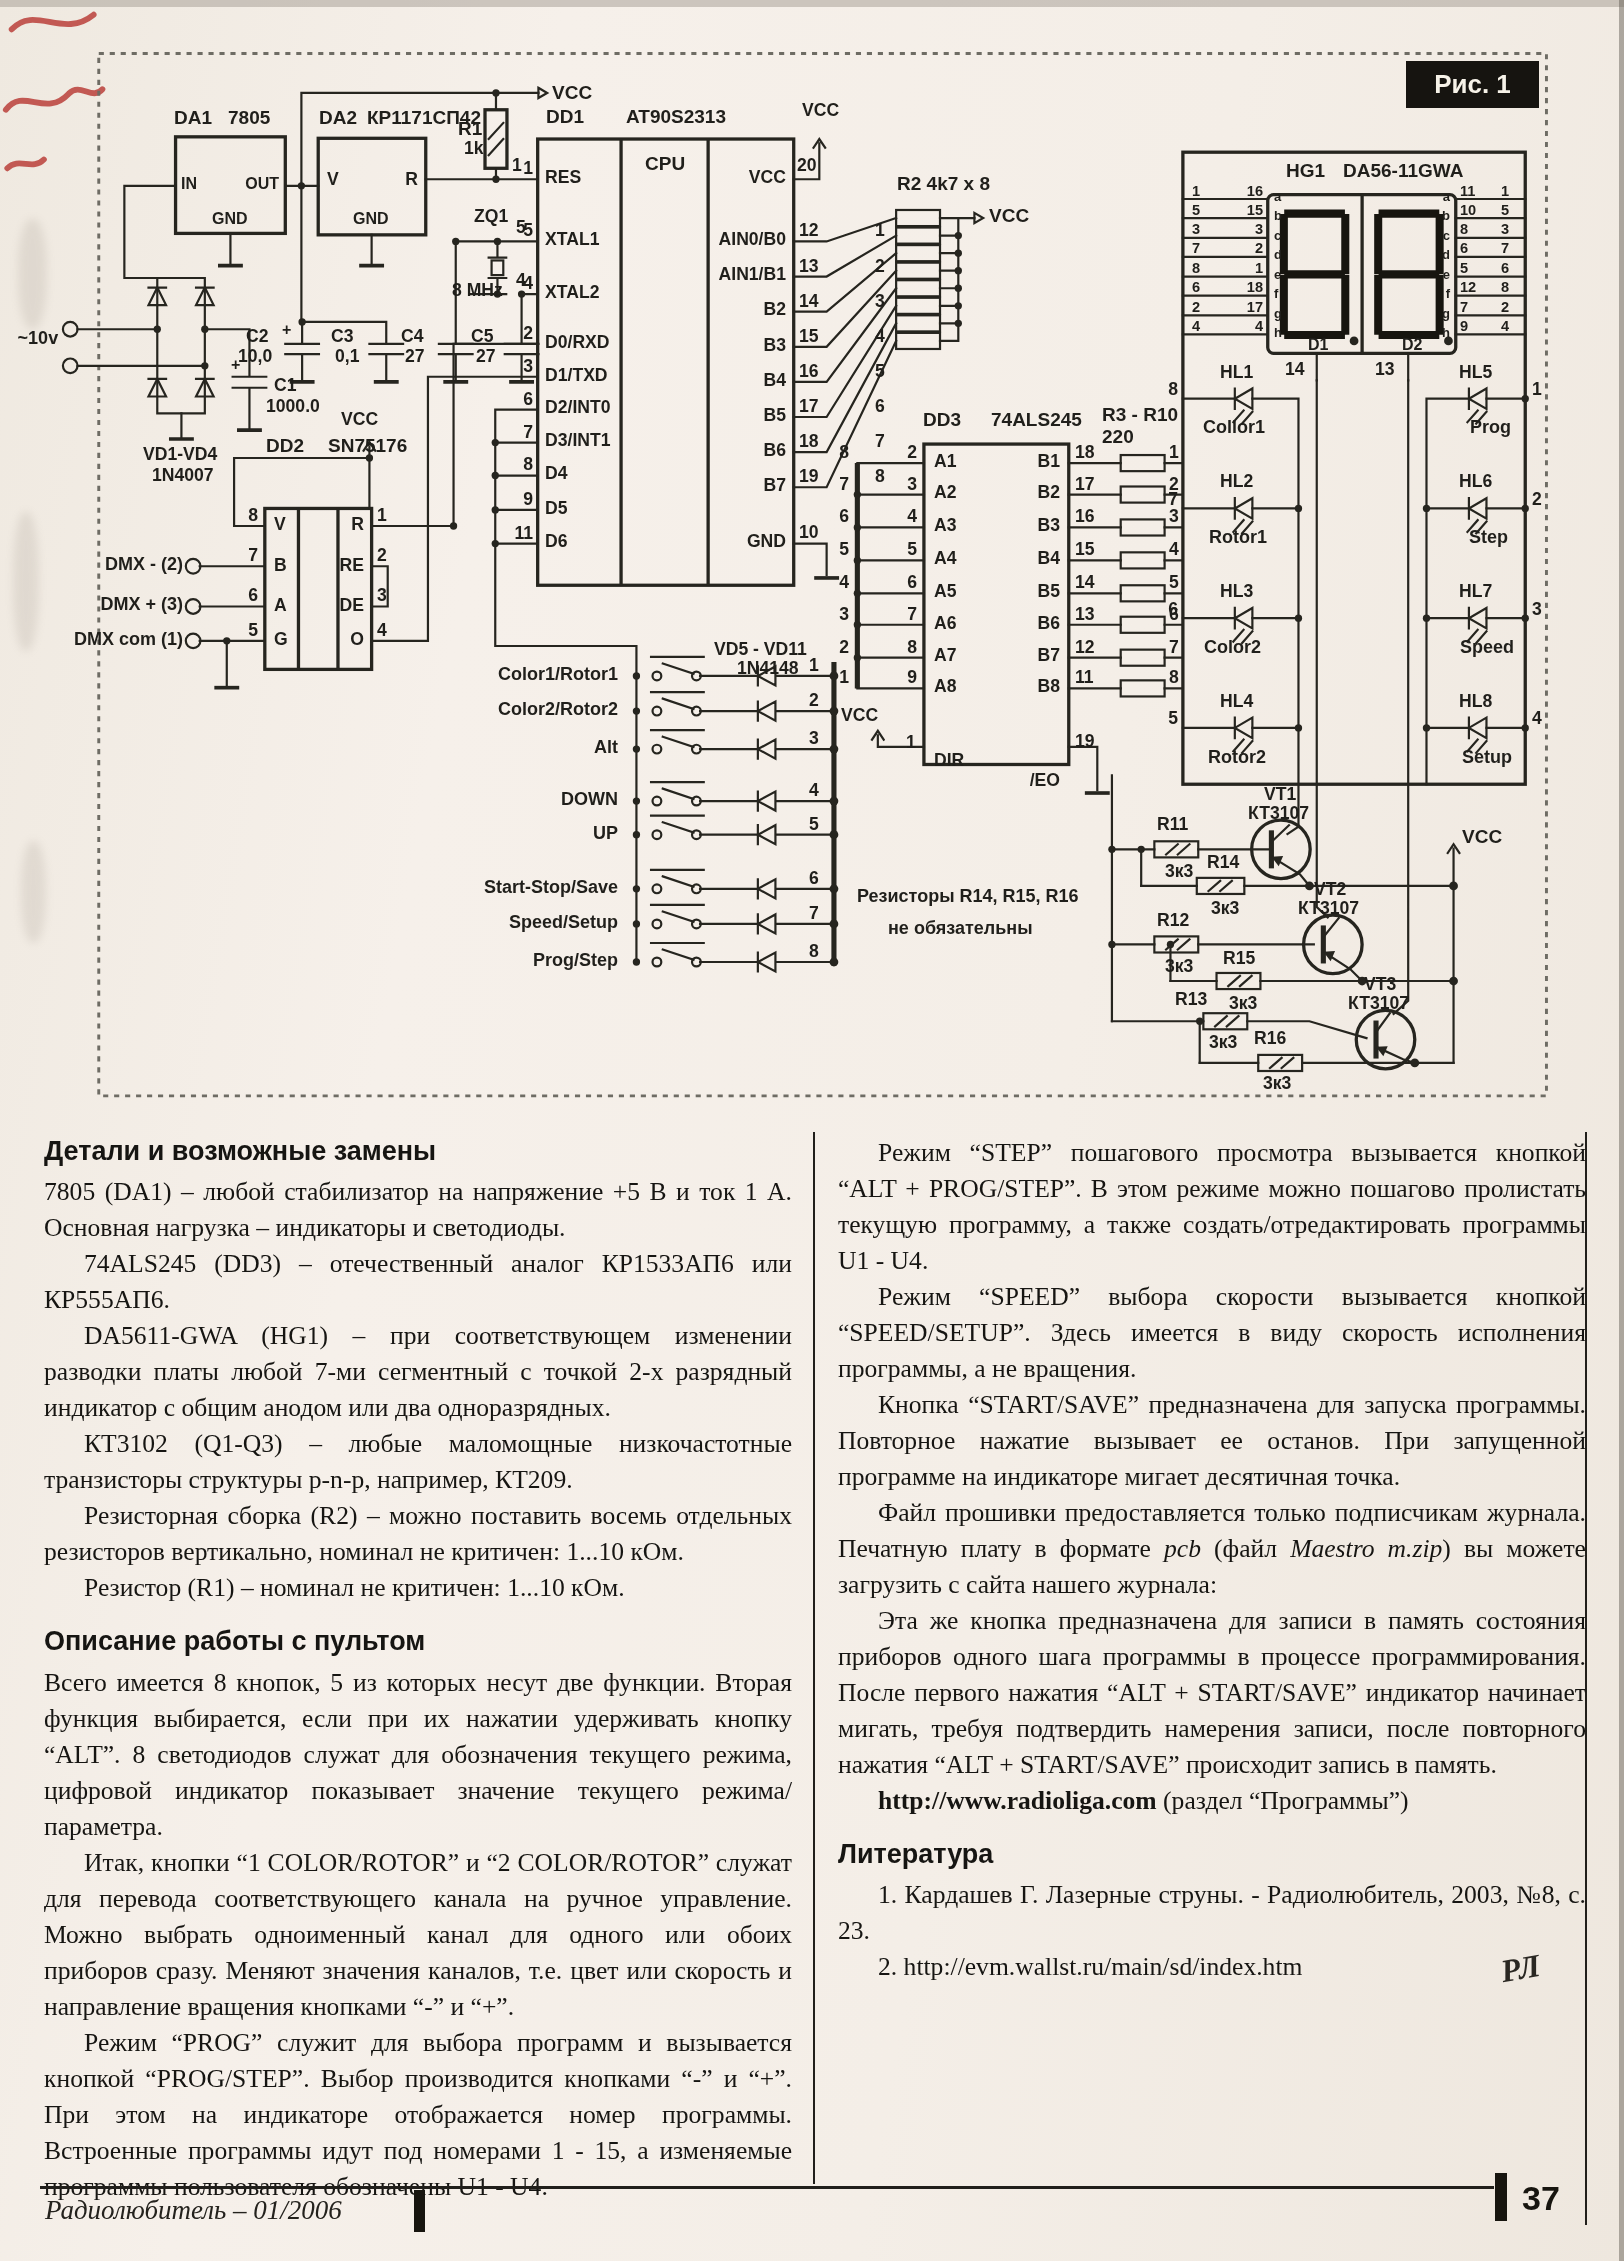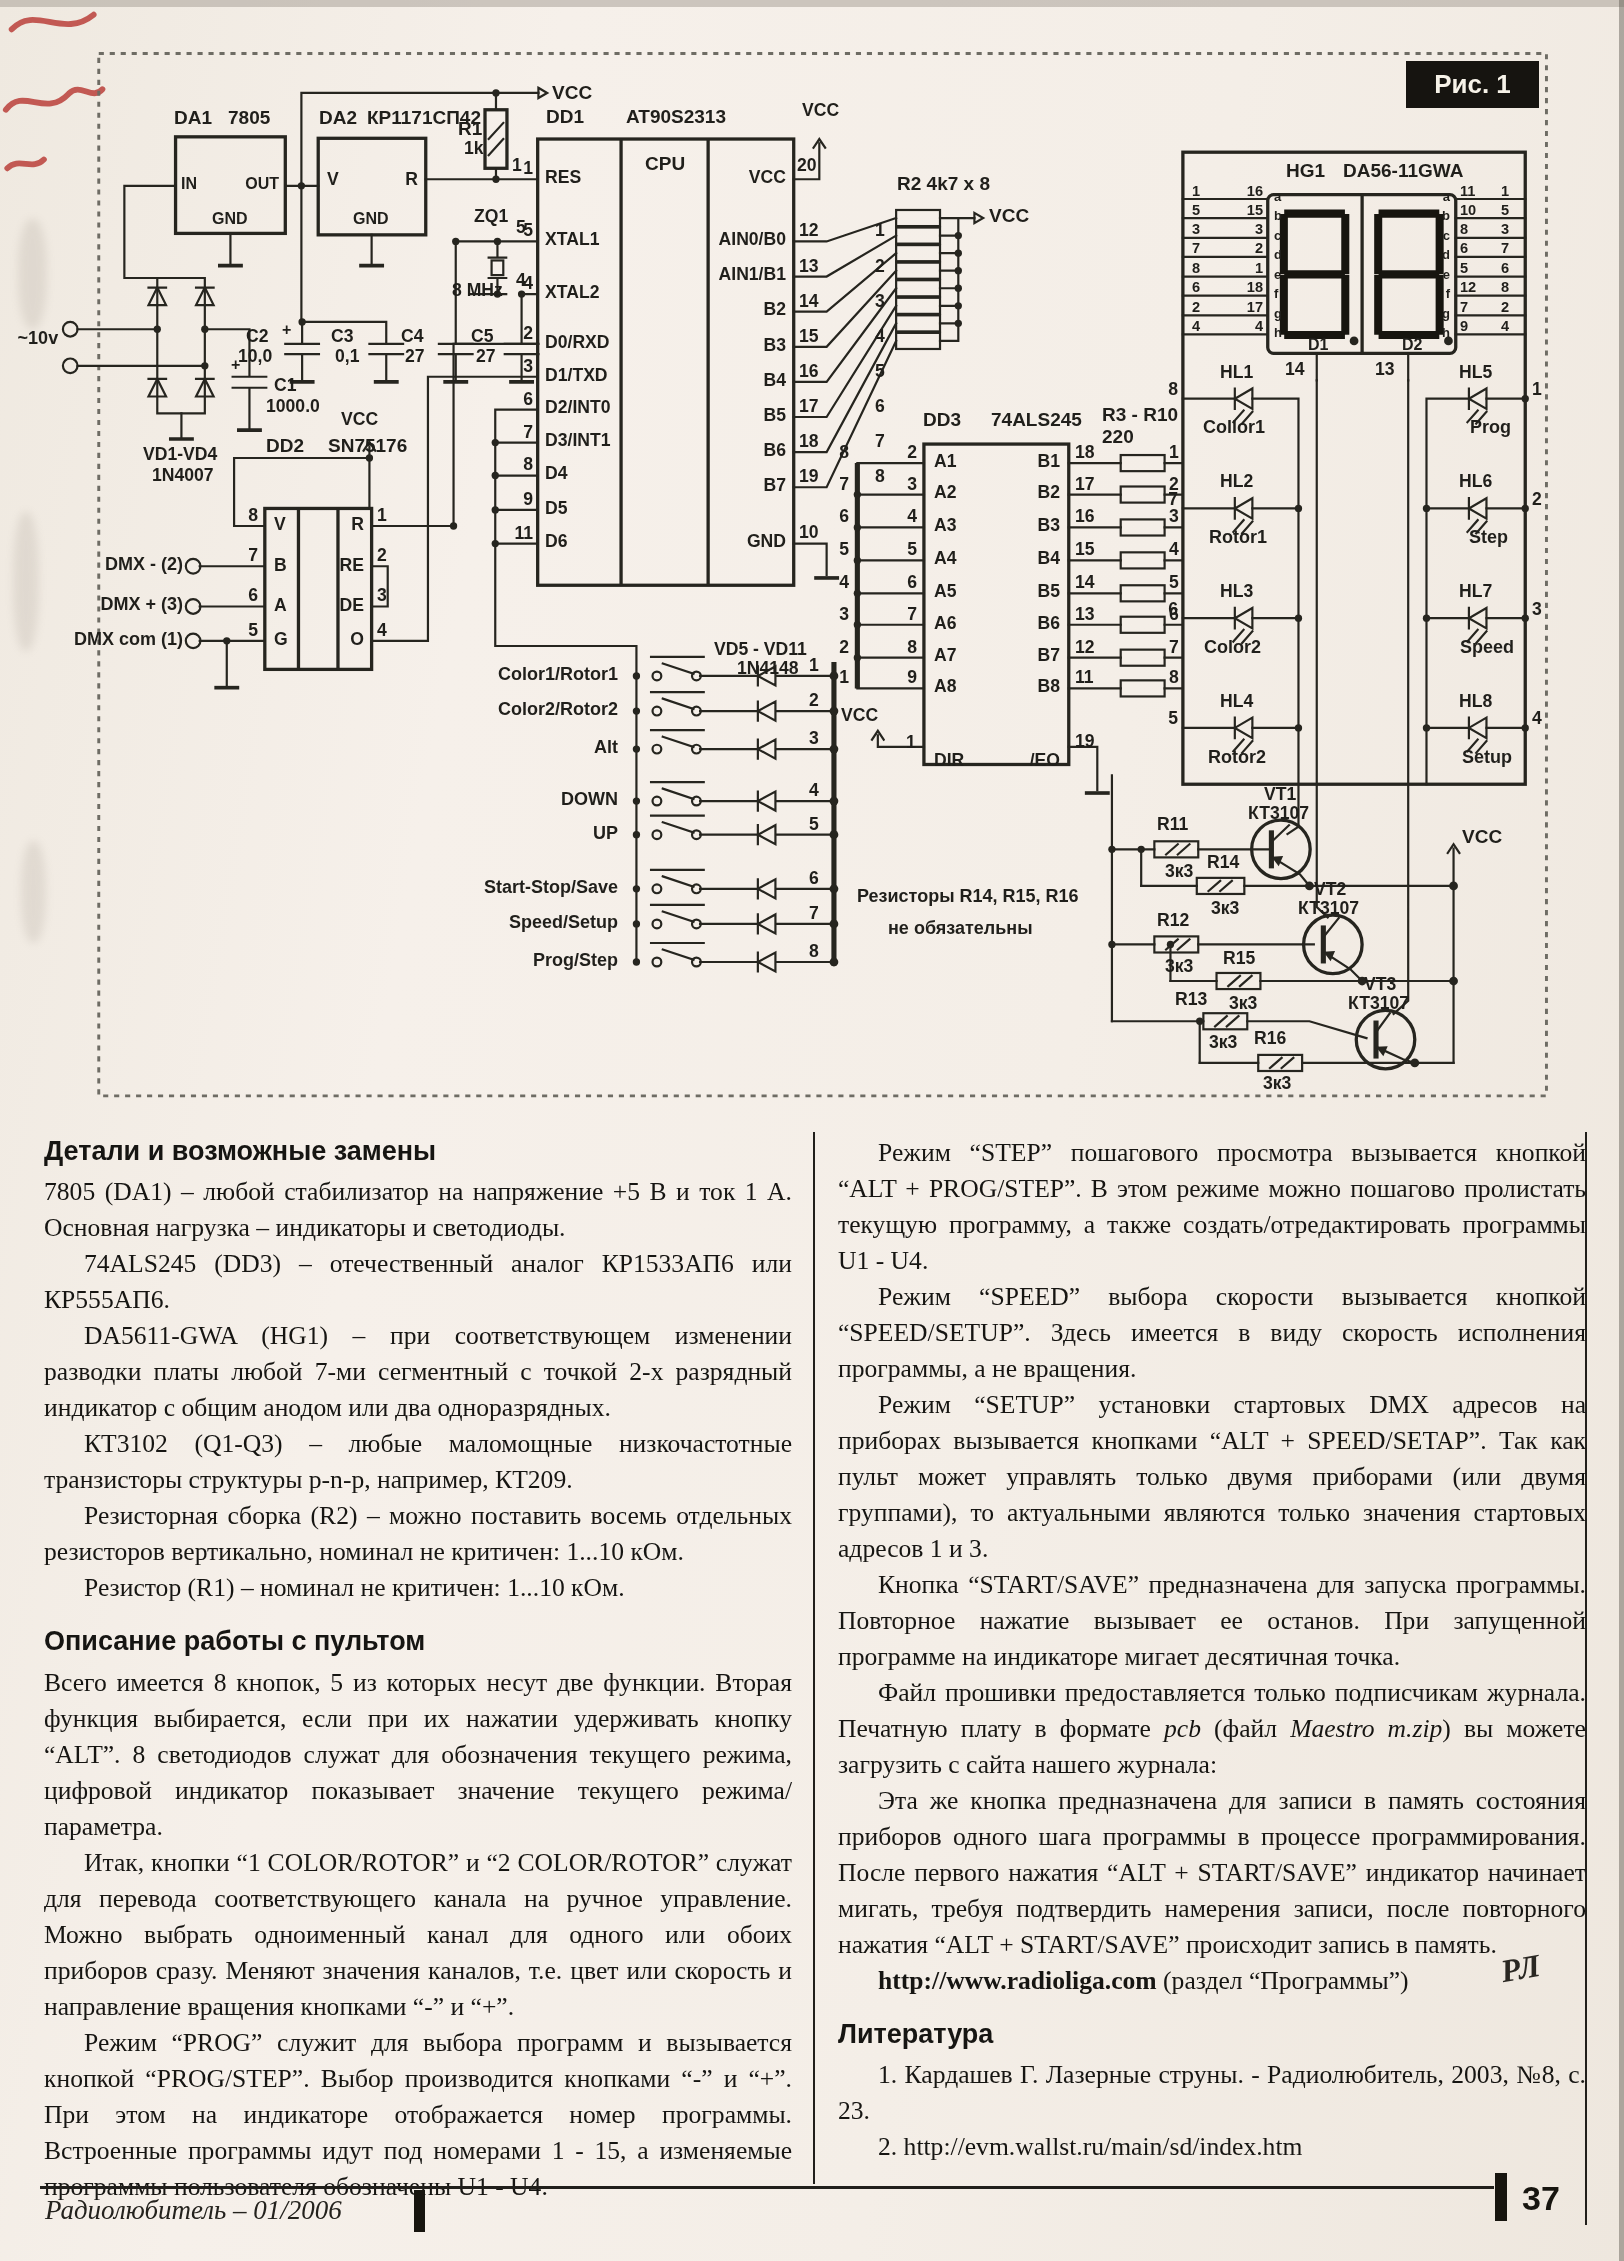--- a/index.html
+++ b/index.html
@@ -504,21 +504,21 @@
   <div class="L s24" style="left:1169px;top:476px">2</div>
   <div class="L s24" style="left:1169px;top:508px">3</div>
   <div class="L s24" style="left:1169px;top:541px">4</div>
   <div class="L s24" style="left:1169px;top:574px">5</div>
   <div class="L s24" style="left:1169px;top:606px">6</div>
   <div class="L s24" style="left:1169px;top:639px">7</div>
   <div class="L s24" style="left:1169px;top:669px">8</div>
   <div class="L s24" style="left:934px;top:752px">DIR</div>
   <div class="L s24" style="left:906px;top:734px">1</div>
   <div class="L s24" style="left:841px;top:707px">VCC</div>
-  <div class="L s24 ra" style="left:1060px;top:752px">/EO</div>
+  <div class="L s24 ra" style="left:1060px;top:772px">/EO</div>
   <div class="L s24" style="left:1075px;top:733px">19</div>
   <div class="L s26" style="left:1102px;top:405px">R3 - R10</div>
   <div class="L s26" style="left:1102px;top:427px">220</div>
 
   <div class="L s26" style="left:1286px;top:161px">HG1</div>
   <div class="L s26" style="left:1343px;top:161px">DA56-11GWA</div>
   <div class="L s20" style="left:1192px;top:184px">1</div>
   <div class="L s20" style="left:1192px;top:203px">5</div>
   <div class="L s20" style="left:1192px;top:222px">3</div>
   <div class="L s20" style="left:1192px;top:241px">7</div>
@@ -631,21 +631,20 @@
     <p>Резистор (R1) – номинал не критичен: 1...10 кОм.</p>
     <h3>Описание работы с пультом</h3>
     <p class="ni">Всего имеется 8 кнопок, 5 из которых несут две функции. Вторая функция выбирается, если при их нажатии удерживать кнопку “ALT”. 8 светодиодов служат для обозначения текущего режима, цифровой индикатор показывает значение текущего режима/параметра.</p>
     <p>Итак, кнопки “1 COLOR/ROTOR” и “2 COLOR/ROTOR” служат для перевода соответствующего канала на ручное управление. Можно выбрать одноименный канал для одного или обоих приборов сразу. Меняют значения каналов, т.е. цвет или скорость и направление вращения кнопками “-” и “+”.</p>
     <p>Режим “PROG” служит для выбора программ и вызывается кнопкой “PROG/STEP”. Выбор производится кнопками “-” и “+”. При этом на индикаторе отображается номер программы. Встроенные программы идут под номерами 1 - 15, а изменяемые программы пользователя обозначены U1 - U4.</p>
   </div>
 
   <div class="col" style="left:838px;top:1135px;">
     <p>Режим “STEP” пошагового просмотра вызывается кнопкой “ALT + PROG/STEP”. В этом режиме можно пошагово пролистать текущую программу, а также создать/отредактировать программы U1 - U4.</p>
     <p>Режим “SPEED” выбора скорости вызывается кнопкой “SPEED/SETUP”. Здесь имеется в виду скорость исполнения программы, а не вращения.</p>
-    <p>Режим “SETUP” установки стартовых DMX адресов на приборах вызывается кнопками “ALT + SPEED/SETAP”. Так как пульт может управлять только двумя приборами (или двумя группами), то актуальными являются только значения стартовых адресов 1 и 3.</p>
     <p>Кнопка “START/SAVE” предназначена для запуска программы. Повторное нажатие вызывает ее останов. При запущенной программе на индикаторе мигает десятичная точка.</p>
     <p><span>Файл прошивки предоставляется только подписчикам журнала. Печатную плату в формате </span><span class="it">pcb</span><span> (файл </span><span class="it">Maestro m.zip</span><span>) вы можете загрузить с сайта нашего журнала:</span></p>
     <p>Эта же кнопка предназначена для записи в память состояния приборов одного шага программы в процессе программирования. После первого нажатия “ALT + START/SAVE” индикатор начинает мигать, требуя подтвердить намерения записи, после повторного нажатия “ALT + START/SAVE” происходит запись в память.</p>
     <p><span class="bd">http://www.radioliga.com</span><span> (раздел “Программы”)</span></p>
     <h3>Литература</h3>
     <p>1. Кардашев Г. Лазерные струны. - Радиолюбитель, 2003, №8, с. 23.</p>
     <p>2. http://evm.wallst.ru/main/sd/index.htm</p>
   </div>
 
   <div class="logo">РЛ</div>

